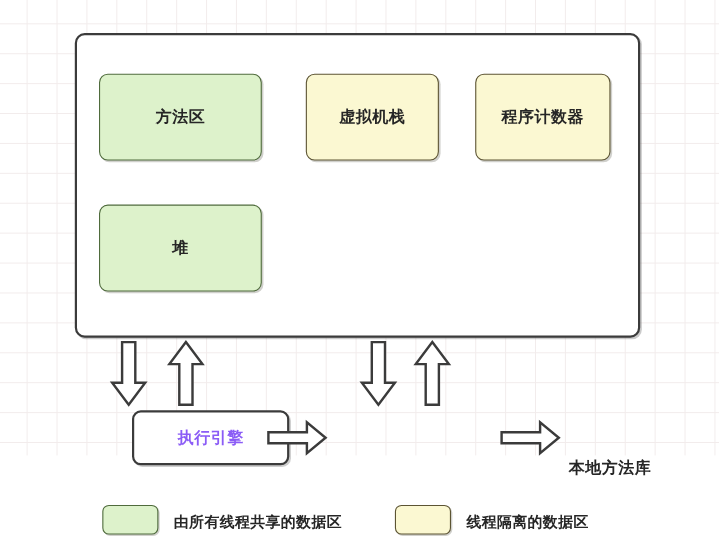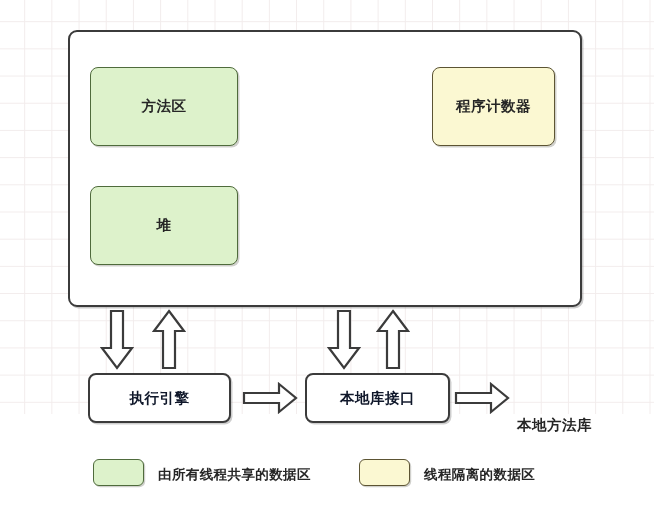--- a/index.html
+++ b/index.html
@@ -73,23 +73,24 @@
     position: absolute;
     box-sizing: border-box;
     background: #ffffff;
     border: 2px solid #3b3b3b;
     border-radius: 8px;
     display: flex;
     align-items: center;
     justify-content: center;
     font-size: 14.5px;
     font-weight: bold;
-    color: #0f172a;
+    color: #8b5cf6;
     letter-spacing: 0.5px;
     box-shadow: 1.5px 1.5px 0 rgba(80,80,80,0.28);
+    margin-left: 32px;
   }
   #box-execution-engine { left: 88px;  top: 373px; width: 143px; height: 50px; }
   #box-native-interface { left: 305px; top: 373px; width: 145px; height: 50px; }
 
   .free-label {
     position: absolute;
     font-size: 14.5px;
     font-weight: bold;
     color: #262626;
     letter-spacing: 0.5px;
@@ -145,20 +146,21 @@
 </style>
 </head>
 <body>
 
 <div id="canvas">
 
   <div class="outer-frame" id="outer-frame"></div>
 
   <div class="region shared" id="region-method-area">方法区</div>
 
+  <div class="region isolated" id="region-vm-stack">虚拟机栈</div>
 
   <div class="region isolated" id="region-native-stack">程序计数器</div>
 
   <div class="region shared" id="region-heap">堆</div>
 
 
   <div class="block-arrow" id="arrow-heap-down">
     <svg width="32" height="60" viewBox="0 0 32 60">
       <polygon points="10,1 22,1 22,38 31,38 16,58 1,38 10,38"></polygon>
     </svg>
@@ -175,21 +177,20 @@
     </svg>
   </div>
   <div class="block-arrow" id="arrow-native-up">
     <svg width="32" height="60" viewBox="0 0 32 60">
       <polygon points="16,1 31,21 22,21 22,58 10,58 10,21 1,21"></polygon>
     </svg>
   </div>
 
   <div class="plain-box" id="box-execution-engine">执行引擎</div>
 
-  <div class="plain-box" id="box-native-interface">本地库接口</div>
 
   <div class="block-arrow" id="arrow-engine-to-ni">
     <svg width="54" height="30" viewBox="0 0 54 30">
       <polygon points="1,10 36,10 36,1 53,15 36,29 36,20 1,20"></polygon>
     </svg>
   </div>
   <div class="block-arrow" id="arrow-ni-to-lib">
     <svg width="54" height="30" viewBox="0 0 54 30">
       <polygon points="1,10 36,10 36,1 53,15 36,29 36,20 1,20"></polygon>
     </svg>

